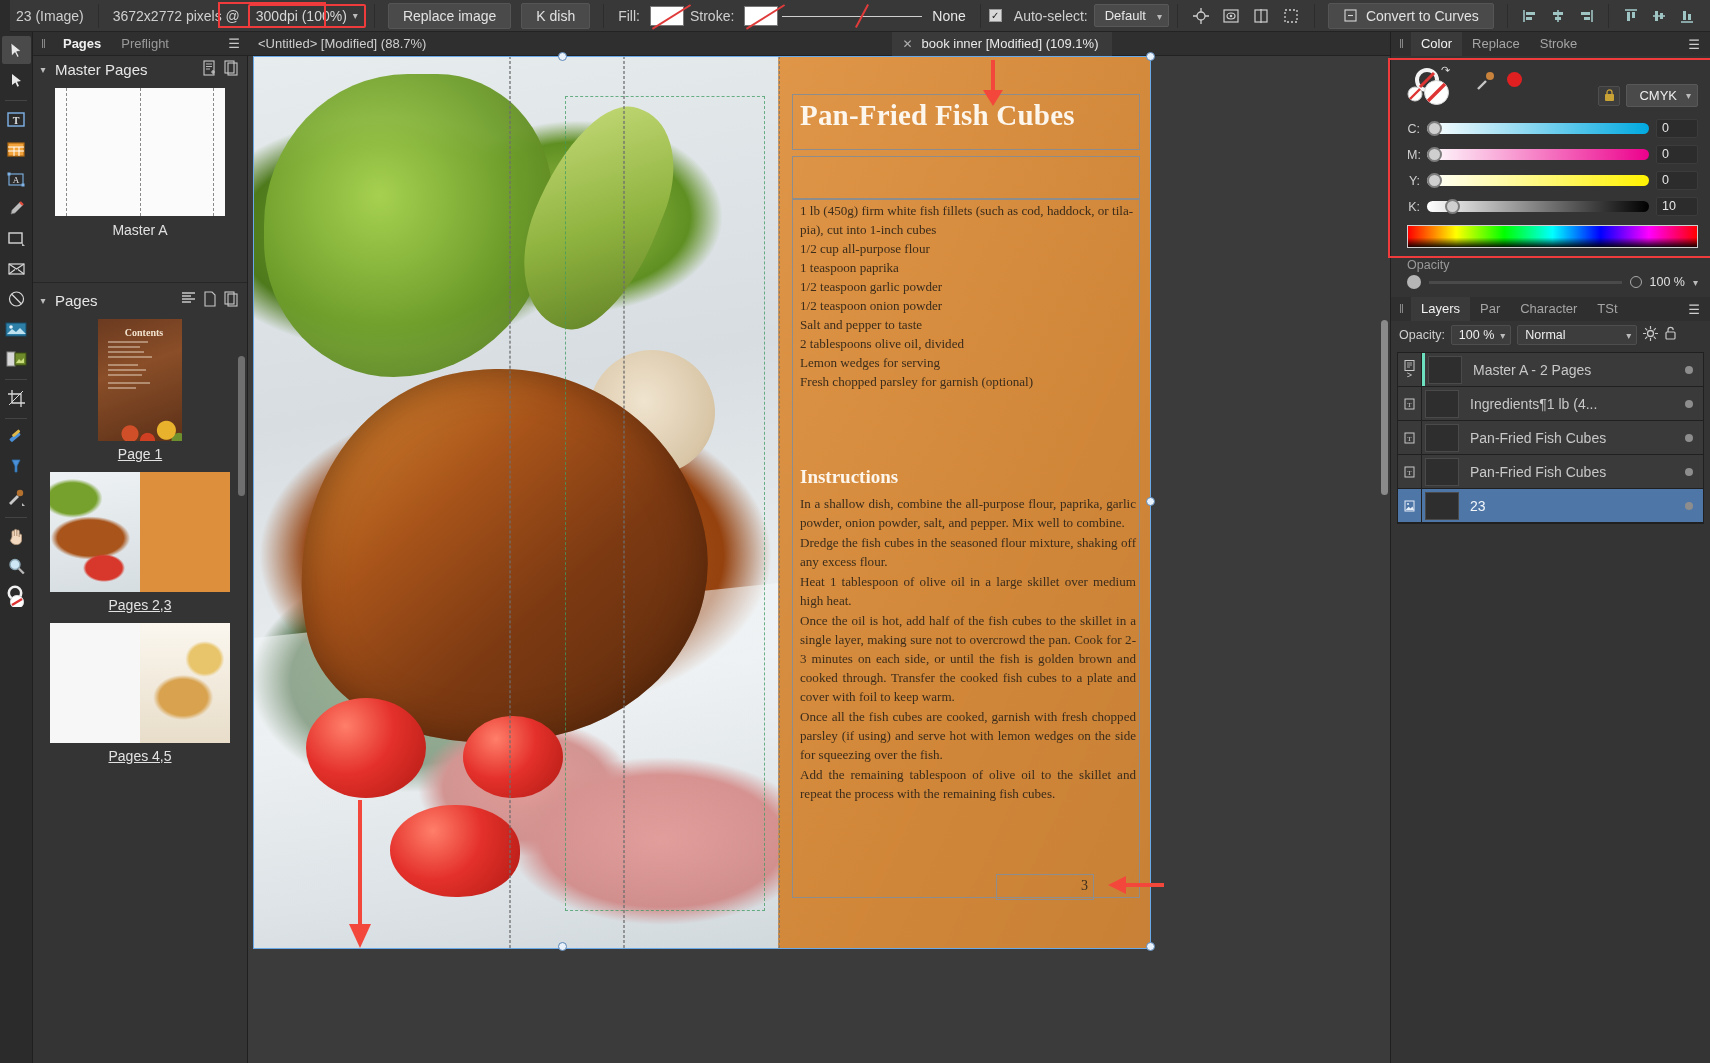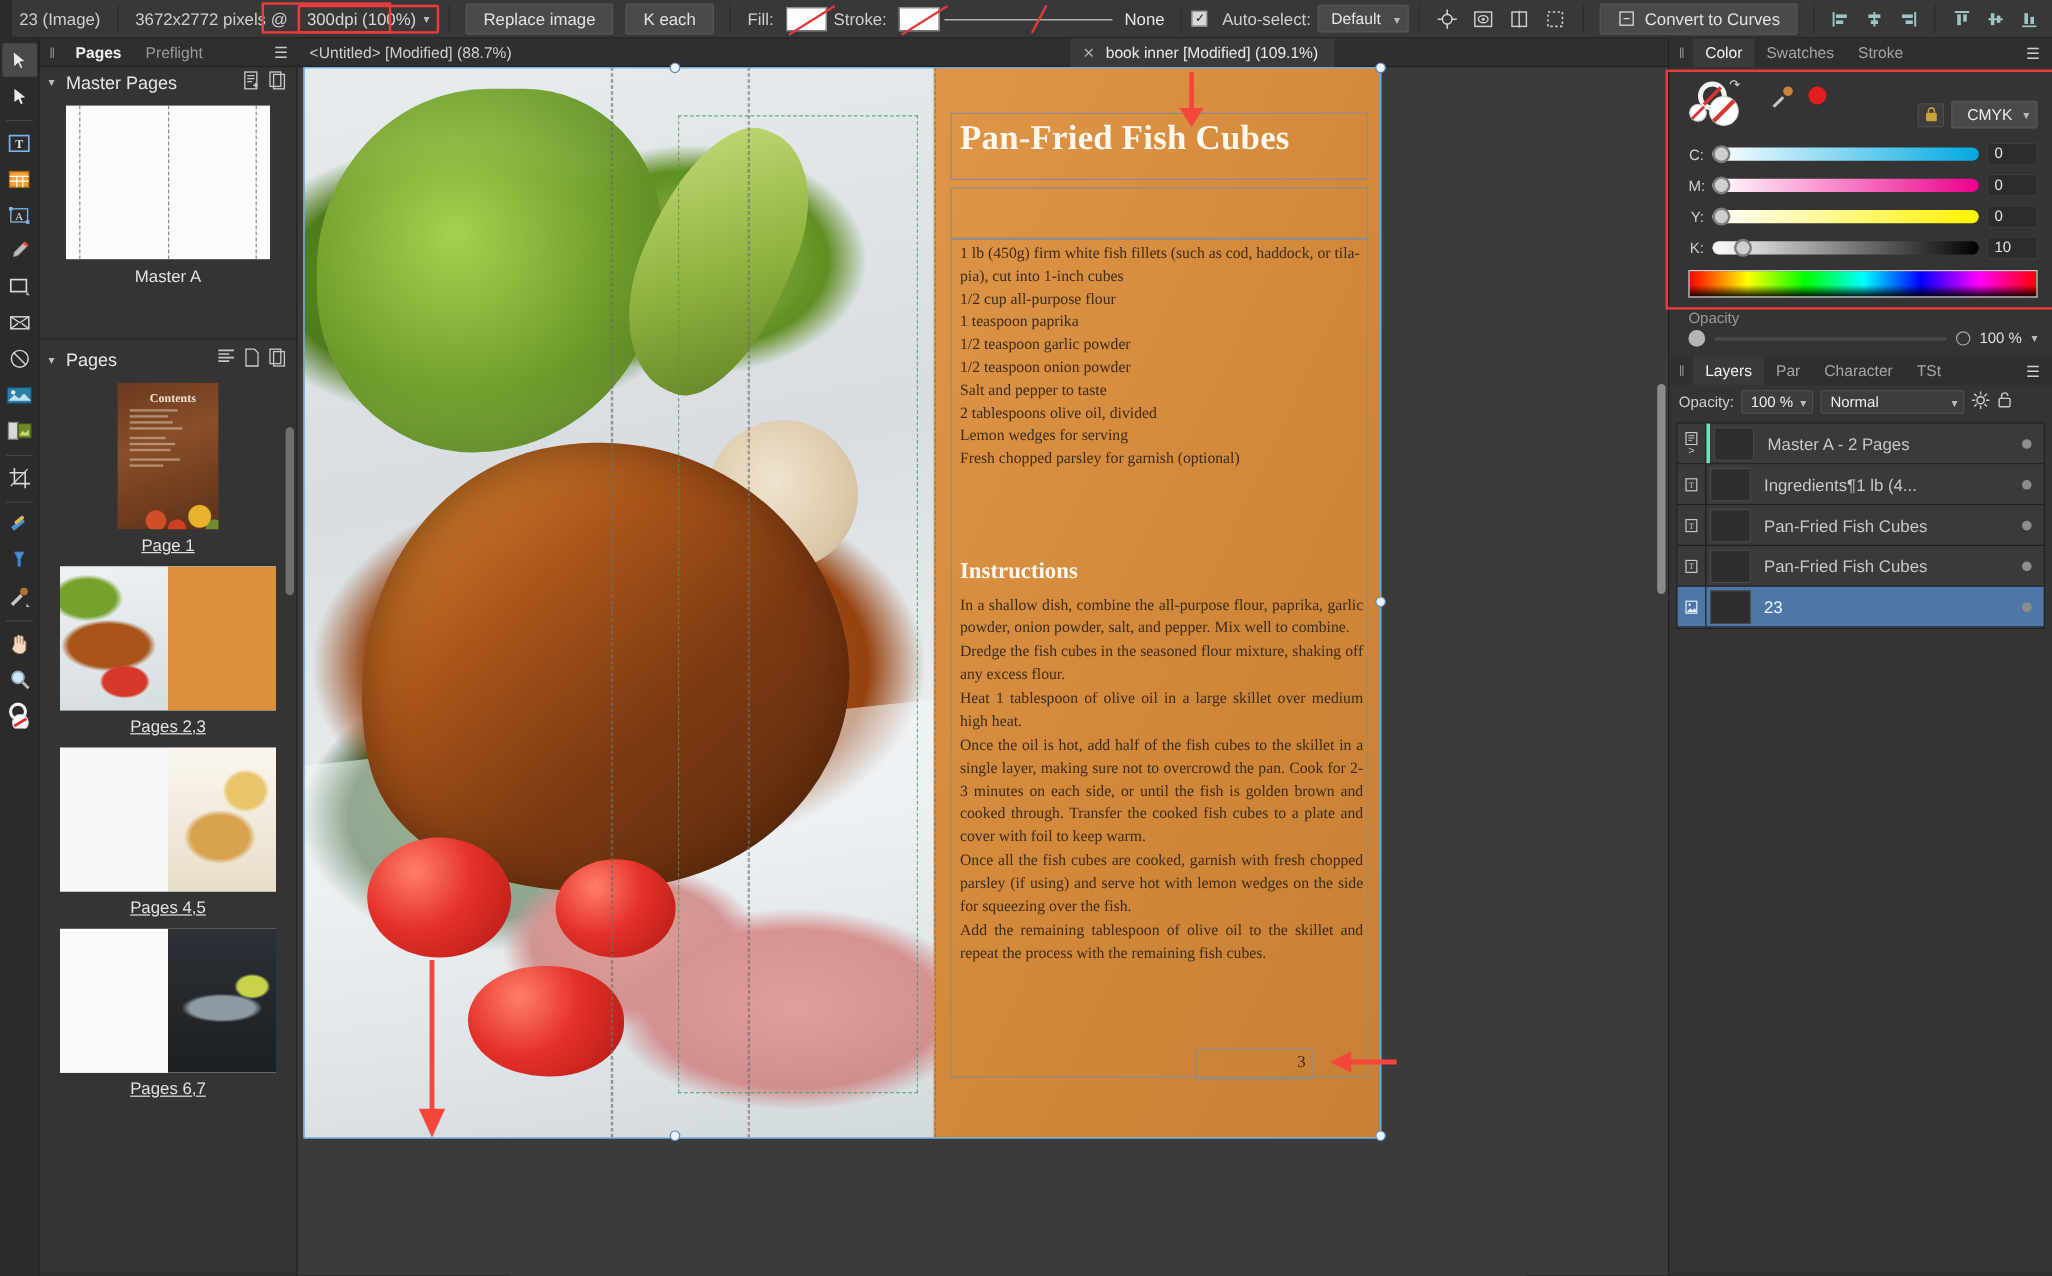--- a/index.html
+++ b/index.html
@@ -339,21 +339,21 @@
 <div id="toolbar">
   <span class="tb-text">23 (Image)</span>
   <div class="tb-sep"></div>
   <span class="tb-text">3672x2772 pixels @</span>
   <div class="dpi-box">
     <span>300dpi (100%)</span>
     <span class="chev">▾</span>
   </div>
   <div class="tb-sep"></div>
   <button class="tb-btn">Replace image</button>
-  <button class="tb-btn">K each</button>
+  <button class="tb-btn">K dish</button>
   <div class="tb-sep"></div>
   <span class="tb-text">Fill:</span>
   <span class="swatch"></span>
   <span class="tb-text">Stroke:</span>
   <span class="swatch"></span>
   <div class="stroke-preview"></div>
   <span class="tb-text" style="font-size:14px;color:#e8e8e8;">None</span>
   <div class="tb-sep"></div>
   <span class="chk">✓</span>
   <span class="tb-text">Auto-select:</span>
@@ -663,30 +663,20 @@
       <div class="spread">
         <div class="half" style="background:#f7f7f7;"></div>
         <div class="half" style="background:
           radial-gradient(ellipse 40px 30px at 48% 62%, #d8a24e 0 60%, transparent 75%),
           radial-gradient(ellipse 26px 24px at 72% 30%, #e8c46a 0 60%, transparent 75%),
           linear-gradient(180deg,#fbf7ef,#e8ddc9);"></div>
       </div>
       <div class="pg-cap">Pages 4,5</div>
     </div>
 
-    <div class="pg-item" style="margin-top:10px;">
-      <div class="spread">
-        <div class="half" style="background:#fafafa;"></div>
-        <div class="half" style="background:
-          radial-gradient(ellipse 45px 16px at 50% 55%, #8e9aa2 0 60%, transparent 75%),
-          radial-gradient(ellipse 20px 14px at 78% 40%, #c8d24a 0 60%, transparent 75%),
-          linear-gradient(180deg,#2b3136,#1a1f23);"></div>
-      </div>
-      <div class="pg-cap">Pages 6,7</div>
-    </div>
   </div>
   <div class="vscroll" style="right:2px;top:300px;height:140px;background:#6f6f6f;"></div>
 </div>
 
 <div id="canvas">
   <div id="artboard">
 
     <div class="photo">
       <div class="plate"></div>
       <div class="lettuce"></div>
@@ -758,21 +748,21 @@
 <svg class="arrow" style="left:1108px;top:872px;" width="56" height="26" viewBox="0 0 56 26">
   <path d="M56 13 L14 13" stroke="#f4473c" stroke-width="4"></path>
     <path d="M18 4 L0 13 L18 22 Z" fill="#f4473c"></path>
 </svg>
 
 <div id="rightpanel">
 
   <div class="studio-tabs">
     <span class="grip">‖</span>
     <span class="st active">Color</span>
-    <span class="st">Swatches</span>
+    <span class="st">Replace</span>
     <span class="st">Stroke</span>
     <span class="hamb2">☰</span>
   </div>
 
   <div class="colorpanel">
     <div class="redbox-color" style="left:-3px;top:2px;right:-3px;height:200px;"></div>
 
     <div class="wheelrow">
       <span style="position:relative;display:inline-block;width:58px;height:44px;">
         <span style="position:absolute;left:6px;top:0;">

